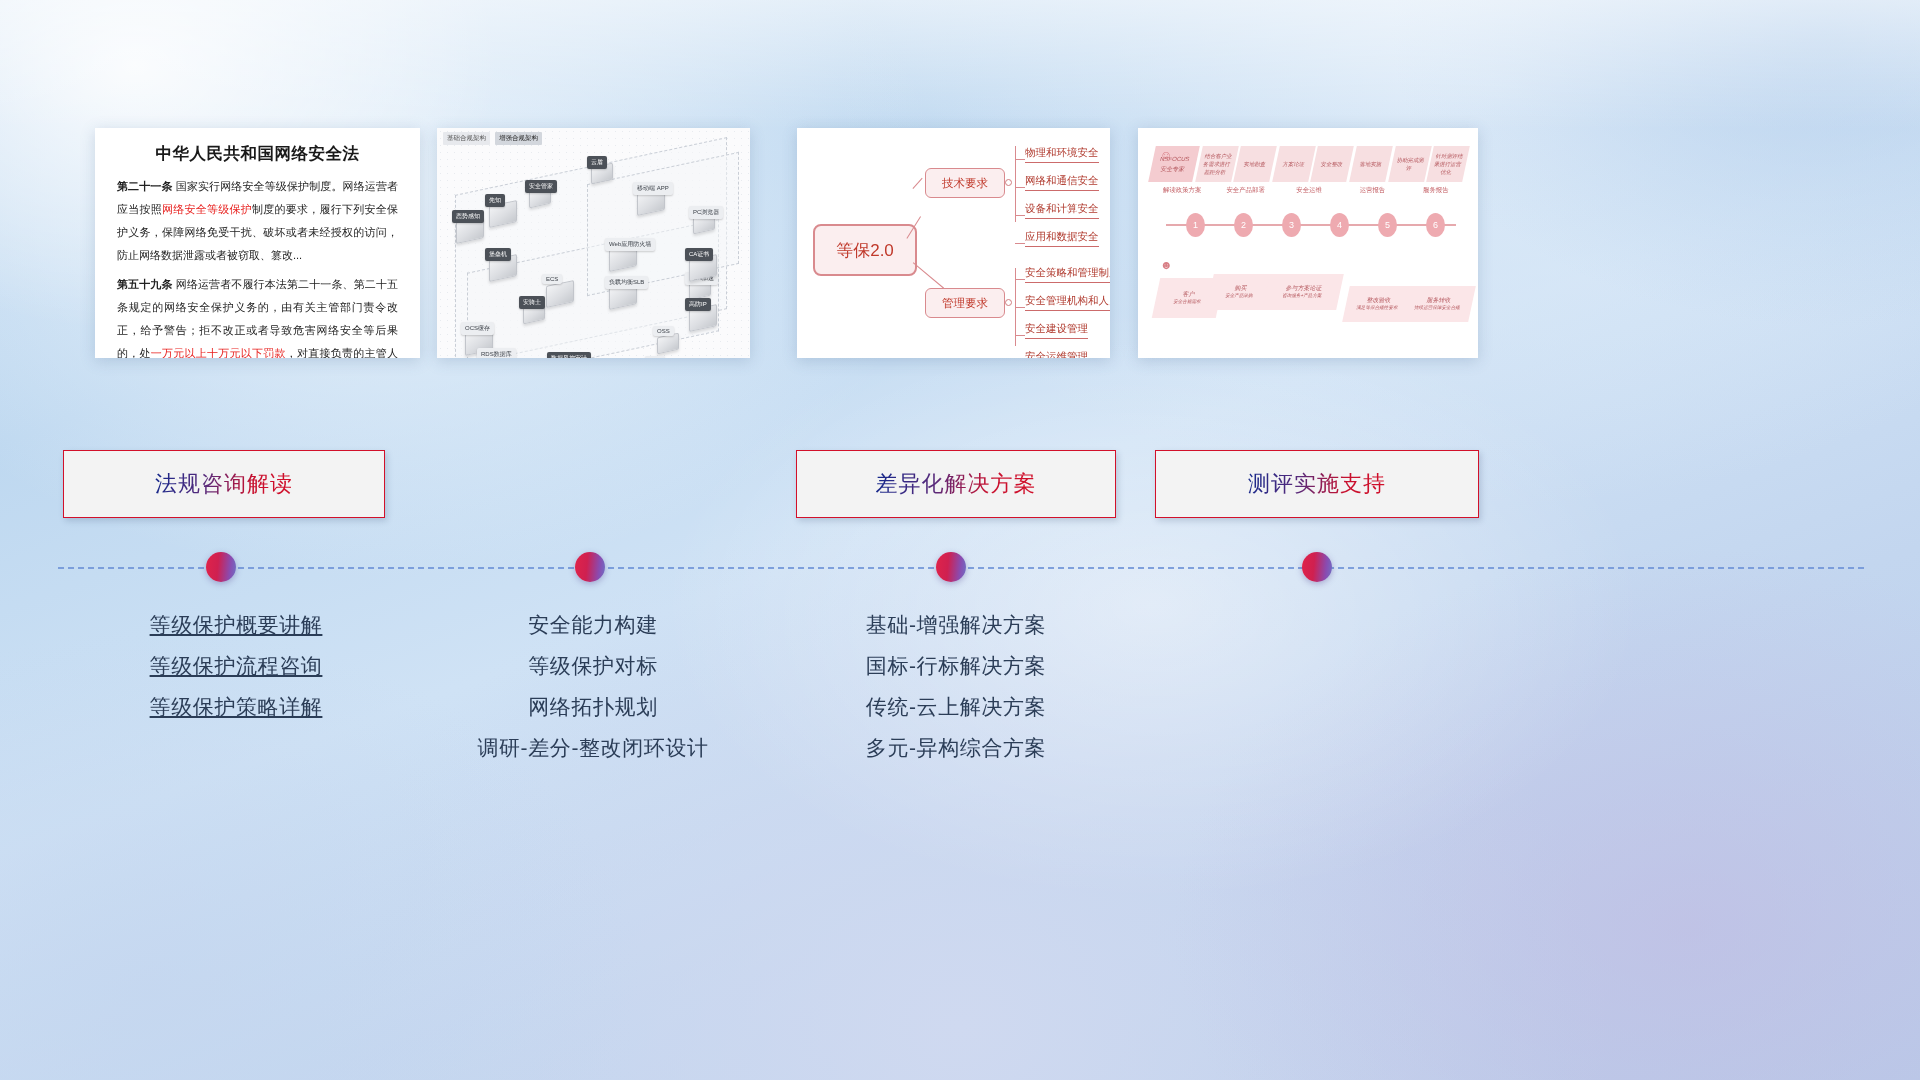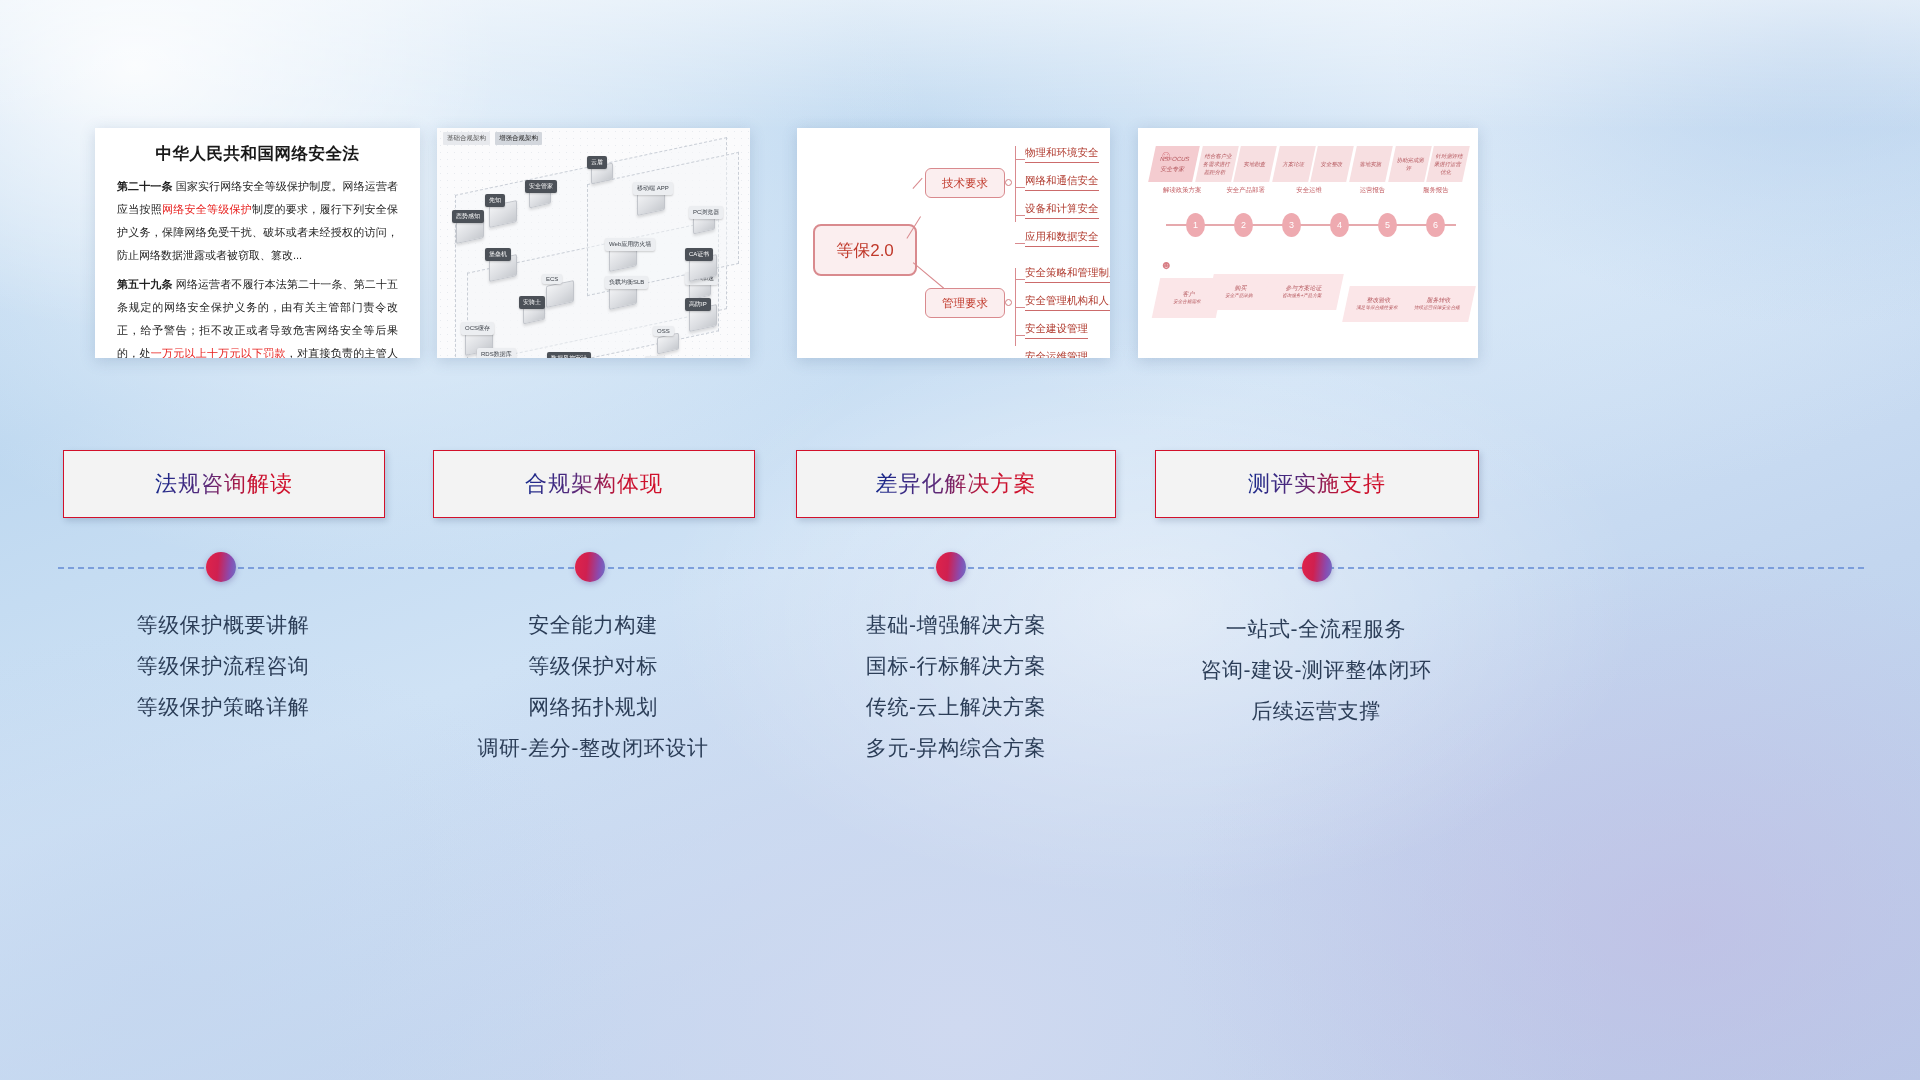--- a/index.html
+++ b/index.html
@@ -162,21 +162,21 @@
   .tl-dot{
     position:absolute;top:552px;width:30px;height:30px;border-radius:50%;
     background:linear-gradient(95deg,#e0234a 0%,#cf2050 40%,#8a4bb0 78%,#6f6fc4 100%);
     box-shadow:0 2px 6px rgba(80,60,140,.35);
   }
   .d1{left:206px;}.d2{left:575px;}.d3{left:936px;}.d4{left:1302px;}
 
   
   .col{position:absolute;top:604px;text-align:center;color:#2b3d57;}
   .col .item{font-size:21px;line-height:41px;letter-spacing:.6px;}
-  .c1{left:63px;width:320px;}
+  .c1{left:76px;width:320px;text-decoration:underline;}
   .c2{left:433px;width:320px;}
   .c3{left:796px;width:320px;}
   .c4{left:1155px;width:322px;top:608px;}
 </style>
 </head>
 <body>
 
 <div id="bg">
   <div class="layer bg-base"></div>
   <div class="layer bg-glow-tl"></div>
@@ -343,23 +343,20 @@
           </div>
         </div>
       <div class="nf-glyph" style="left:22px;top:20px;">☺</div>
       <div class="nf-glyph" style="left:22px;top:130px;">☻</div>
     </div>
   </div>
 
   <div class="headbox hb1">
     <span>法规咨询解读</span>
   </div>
-  <div class="headbox hb2">
-    <span>合规架构体现</span>
-  </div>
   <div class="headbox hb4">
     <span>测评实施支持</span>
   </div>
   <div class="headbox hb3">
     <span>差异化解决方案</span>
   </div>
 
   <div class="tl-line"></div>
   <div class="tl-dot d1"></div>
   <div class="tl-dot d2"></div>
@@ -376,19 +373,14 @@
       <div class="item">等级保护对标</div>
       <div class="item">网络拓扑规划</div>
       <div class="item">调研-差分-整改闭环设计</div>
     </div>
   <div class="col c3" id="col-3">
       <div class="item">基础-增强解决方案</div>
       <div class="item">国标-行标解决方案</div>
       <div class="item">传统-云上解决方案</div>
       <div class="item">多元-异构综合方案</div>
     </div>
-  <div class="col c4" id="col-4">
-      <div class="item">一站式-全流程服务</div>
-      <div class="item">咨询-建设-测评整体闭环</div>
-      <div class="item">后续运营支撑</div>
-    </div>
 
 </div>
 
 </body></html>

